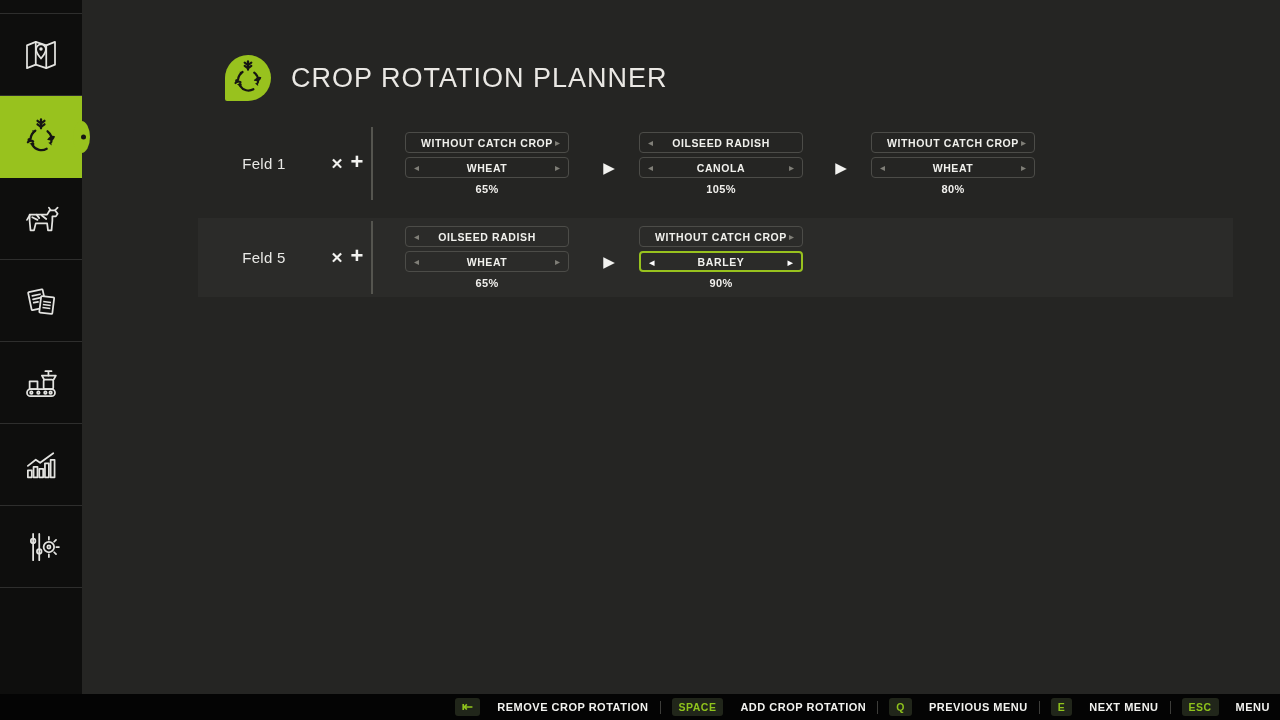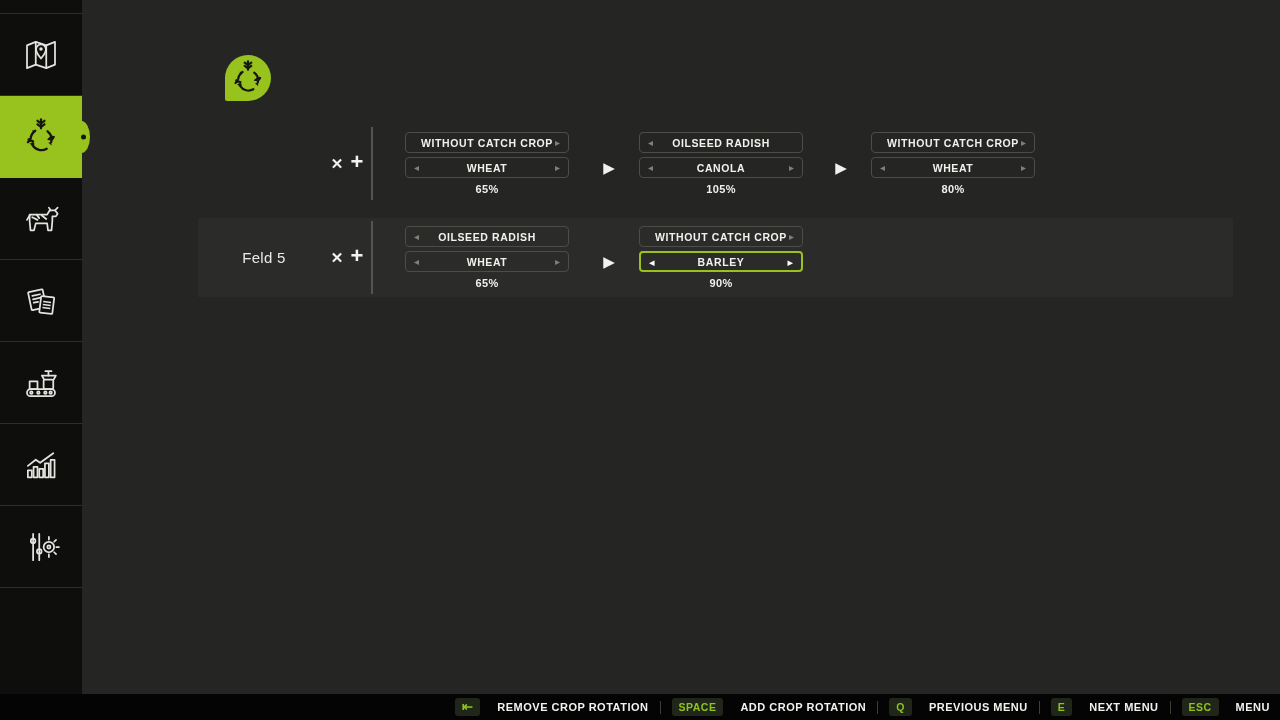--- a/index.html
+++ b/index.html
@@ -227,23 +227,25 @@
       <g class="rot-dark-fill">
         <path d="M31 27 q4 -6 9 -4 q-1.5 7 -9 4 Z"></path>
         <path d="M8.5 27.5 a2.3 2.3 0 1 0 4.6 0 a2.3 2.3 0 1 0 -4.6 0"></path>
         <path d="M12.5 32 a2 2 0 1 0 4 0 a2 2 0 1 0 -4 0"></path>
         <path d="M35.8 29.5 l-3.4 1.2 l3.8 3 z"></path>
         <path d="M14.5 33.5 l0.6 -3.6 l-4.4 1.8 z"></path>
         <path d="M17.5 16.8 l-3.6 -0.4 l1.6 4.4 z"></path>
       </g>
     </svg>
   </div>
+  <h1 class="page-title">CROP ROTATION PLANNER</h1>
 </header>
 
 <section class="row" style="top:124px;">
+  <div class="row-label">Feld 1</div>
   <button class="row-btn row-x">✕</button>
   <button class="row-btn row-plus">+</button>
   <div class="row-divider"></div>
 
   <div class="step" style="left:207px;">
     <div class="sel">
 
       <span class="txt">WITHOUT CATCH CROP</span>
       <span class="arr r">▸</span>
     </div>

